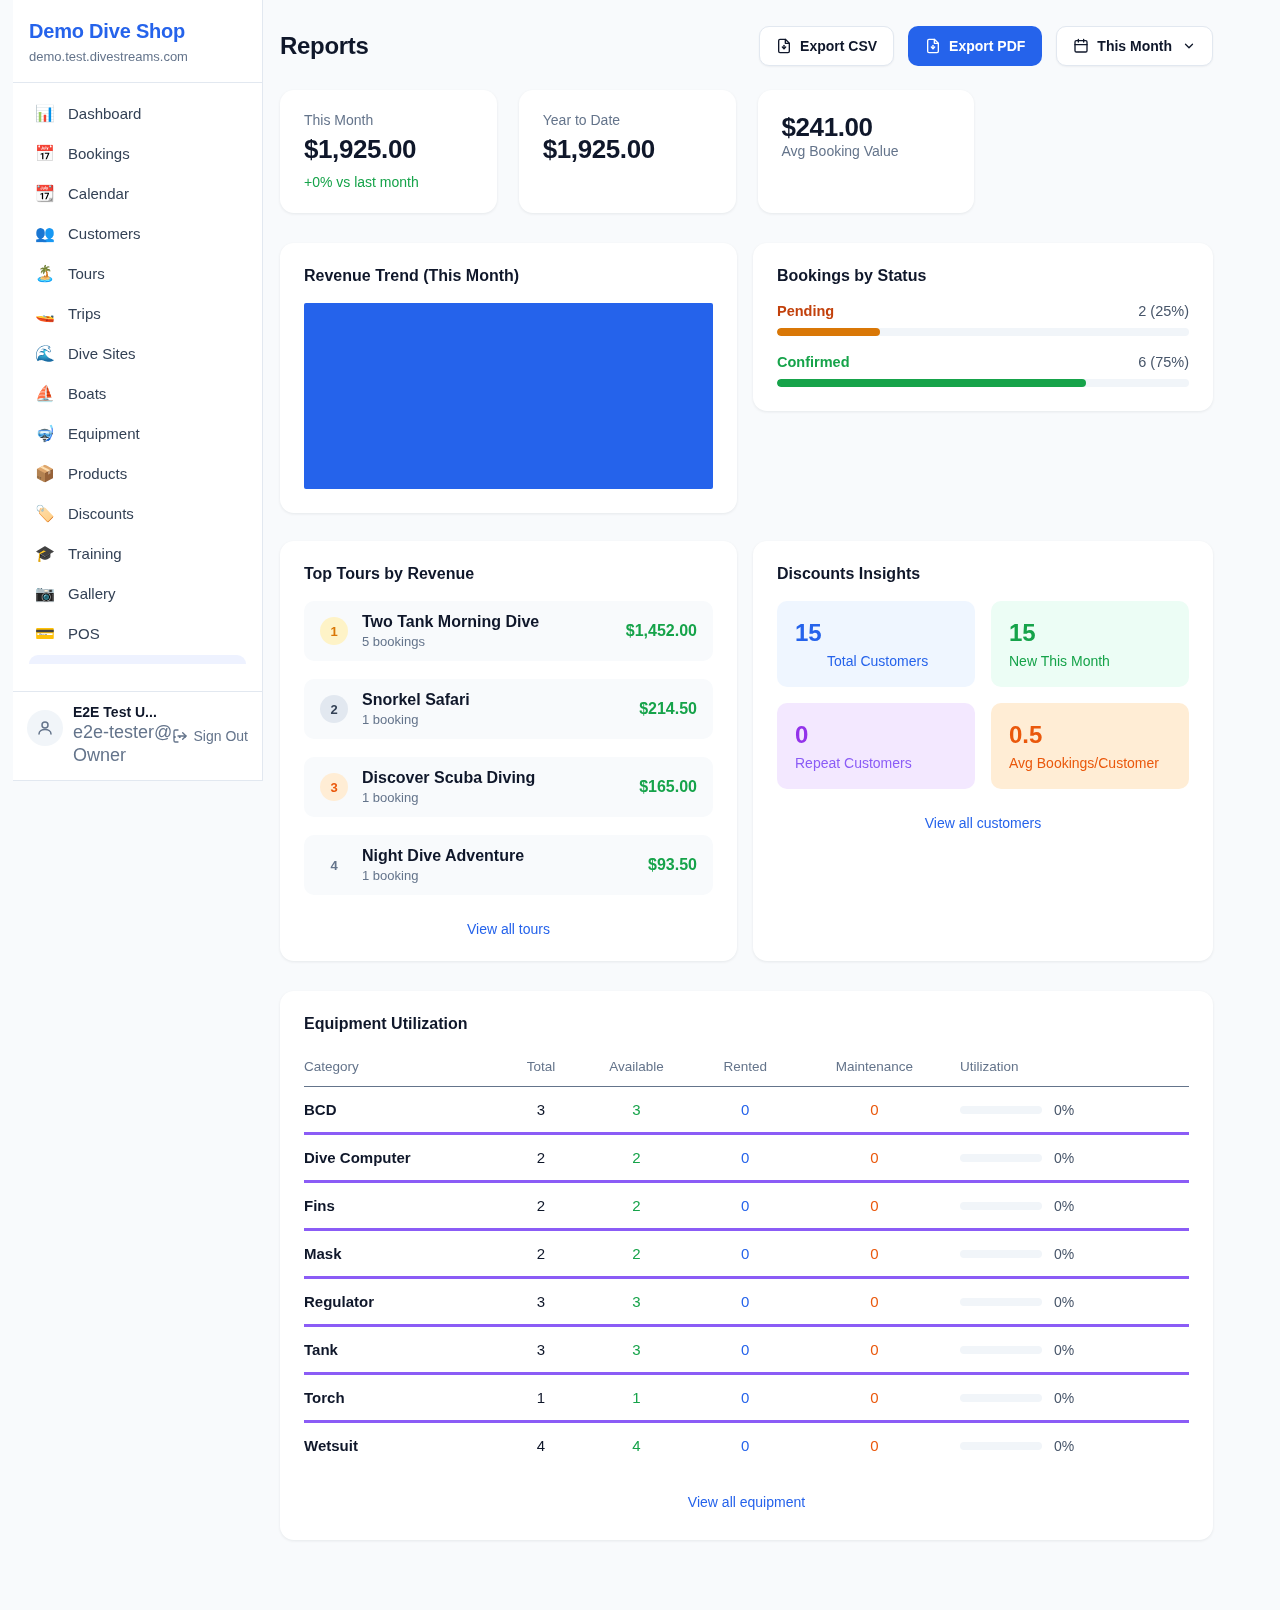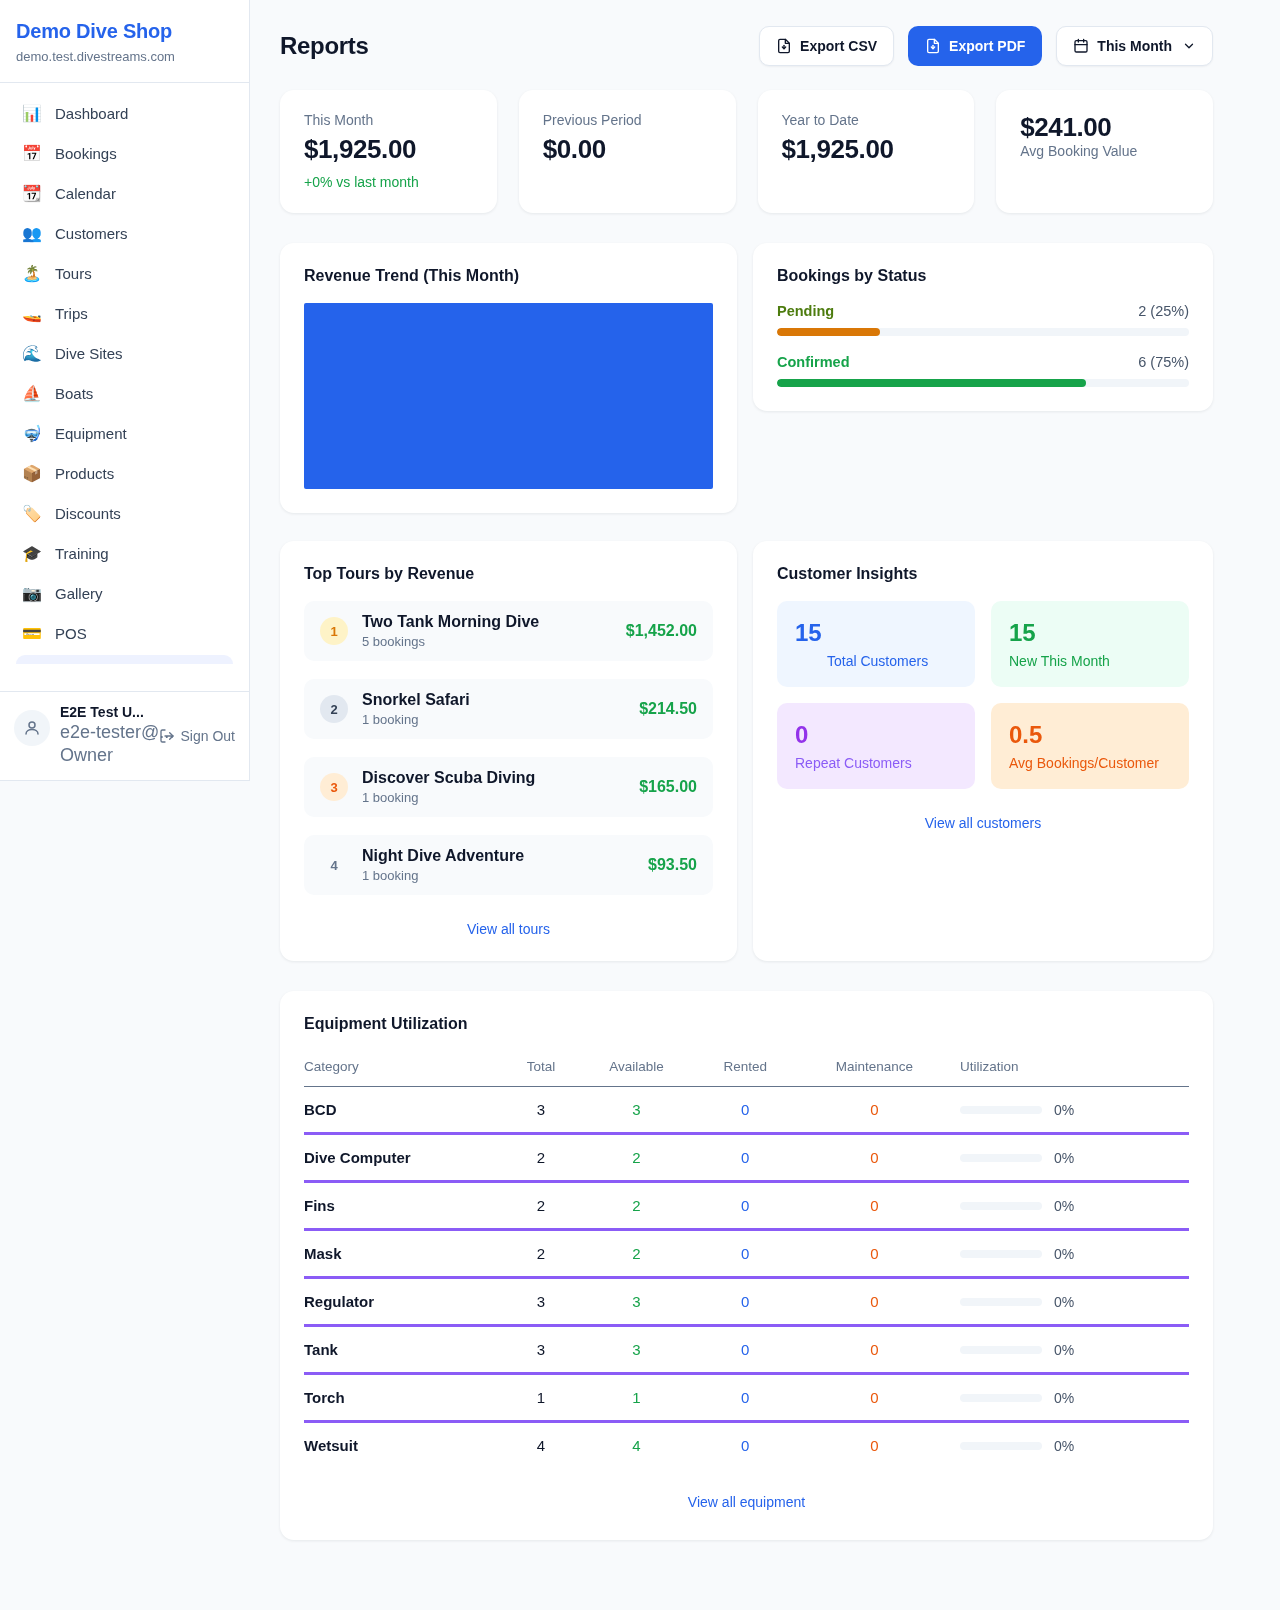--- a/index.html
+++ b/index.html
@@ -7,21 +7,21 @@
   body {
     height:1610px;
     background:#f8fafc;
     font-family:"Liberation Sans", sans-serif;
     color:#0f172a;
     position:relative;
     overflow:hidden;
   }
   
   .sidebar {
-    position:absolute; left:0; top:0;
+    position:absolute; left:13px; top:0;
     width:250px; height:781px;
     background:#ffffff;
     border-right:1px solid #e2e8f0;
     border-bottom:1px solid #e2e8f0;
     display:flex; flex-direction:column;
   }
   .sidebar-header { padding:20px 16px 18px; border-bottom:1px solid #e2e8f0; }
   .shop-name { color:#2563eb; font-size:20px; font-weight:800; letter-spacing:-0.2px; }
   .shop-domain { color:#64748b; font-size:13px; margin-top:6px; }
   .nav { padding:10px 8px 0; flex:1 1 auto; overflow:hidden; }
@@ -87,21 +87,21 @@
   .row-2col { display:grid; grid-template-columns:457px 1fr; gap:16px; align-items:start; }
   .mt-30 { margin-top:30px; }
   .mt-28 { margin-top:28px; }
   .card-title { font-size:16px; font-weight:700; }
   
   .chart-box { margin-top:18px; height:186px; background:#2563eb; border-radius:2px; }
   
   .status-row { margin-top:18px; }
   .status-line { display:flex; align-items:center; justify-content:space-between; font-size:14.5px; font-weight:700; }
   .status-count { color:#475569; font-weight:400; }
-  .status-pending .status-name { color:#4d7c0f; }
+  .status-pending .status-name { color:#c2410c; }
   .status-confirmed .status-name { color:#16a34a; }
   .bar-track { margin-top:9px; height:8px; border-radius:4px; background:#f1f5f9; overflow:hidden; }
   .bar-fill { height:100%; border-radius:4px; }
   .status-pending .bar-fill { background:#d97706; }
   .status-confirmed .bar-fill { background:#16a34a; }
   
   .tours-card { min-height:420px; }
   .tour-item {
     display:flex; align-items:center; gap:14px;
     background:#f8fafc; border-radius:10px;
@@ -276,24 +276,20 @@
     </div>
   </div>
 
   <div class="stats-grid">
     <div class="card stat-card">
       <div class="stat-label">This Month</div>
       <div class="stat-value">$1,925.00</div>
       <div class="stat-delta">+0% vs last month</div>
     </div>
     <div class="card stat-card">
-      <div class="stat-label">Previous Period</div>
-      <div class="stat-value">$0.00</div>
-    </div>
-    <div class="card stat-card">
       <div class="stat-label">Year to Date</div>
       <div class="stat-value">$1,925.00</div>
     </div>
     <div class="card stat-card value-first">
       <div class="stat-value">$241.00</div>
       <div class="stat-label">Avg Booking Value</div>
     </div>
   </div>
 
   <div class="row-2col mt-30">
@@ -361,21 +357,21 @@
           <div class="tour-name">Night Dive Adventure</div>
           <div class="tour-sub">1 booking</div>
         </div>
         <div class="tour-amount">$93.50</div>
       </div>
 
       <a class="link-center">View all tours</a>
     </div>
 
     <div class="card insights-card">
-      <div class="card-title">Customer Insights</div>
+      <div class="card-title">Discounts Insights</div>
       <div class="tiles">
         <div class="tile tile-blue">
           <div class="tile-value">15</div>
           <div class="tile-label">Total Customers</div>
         </div>
         <div class="tile tile-green">
           <div class="tile-value">15</div>
           <div class="tile-label">New This Month</div>
         </div>
         <div class="tile tile-purple">

